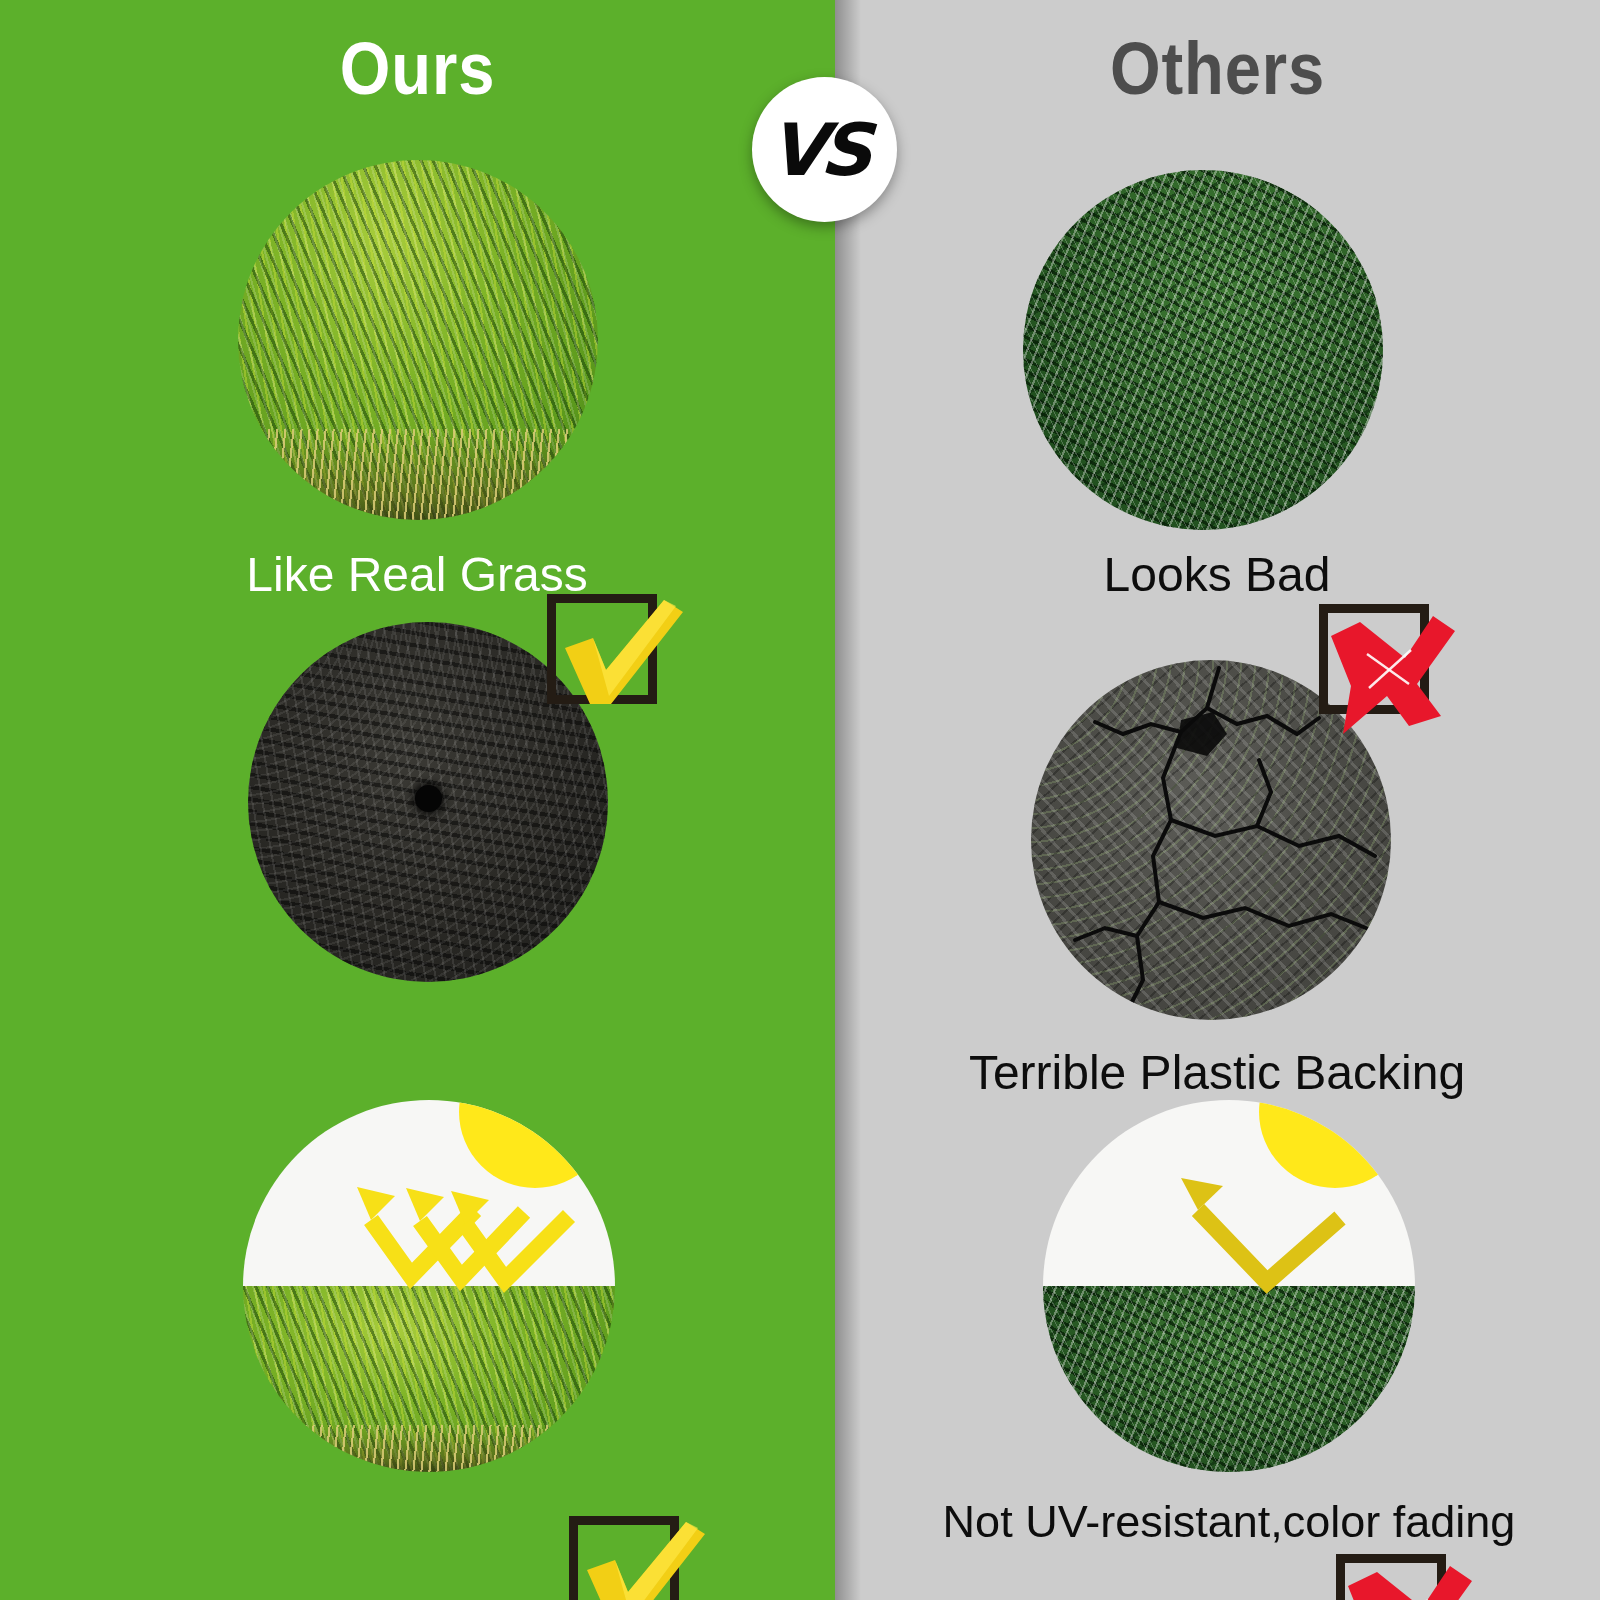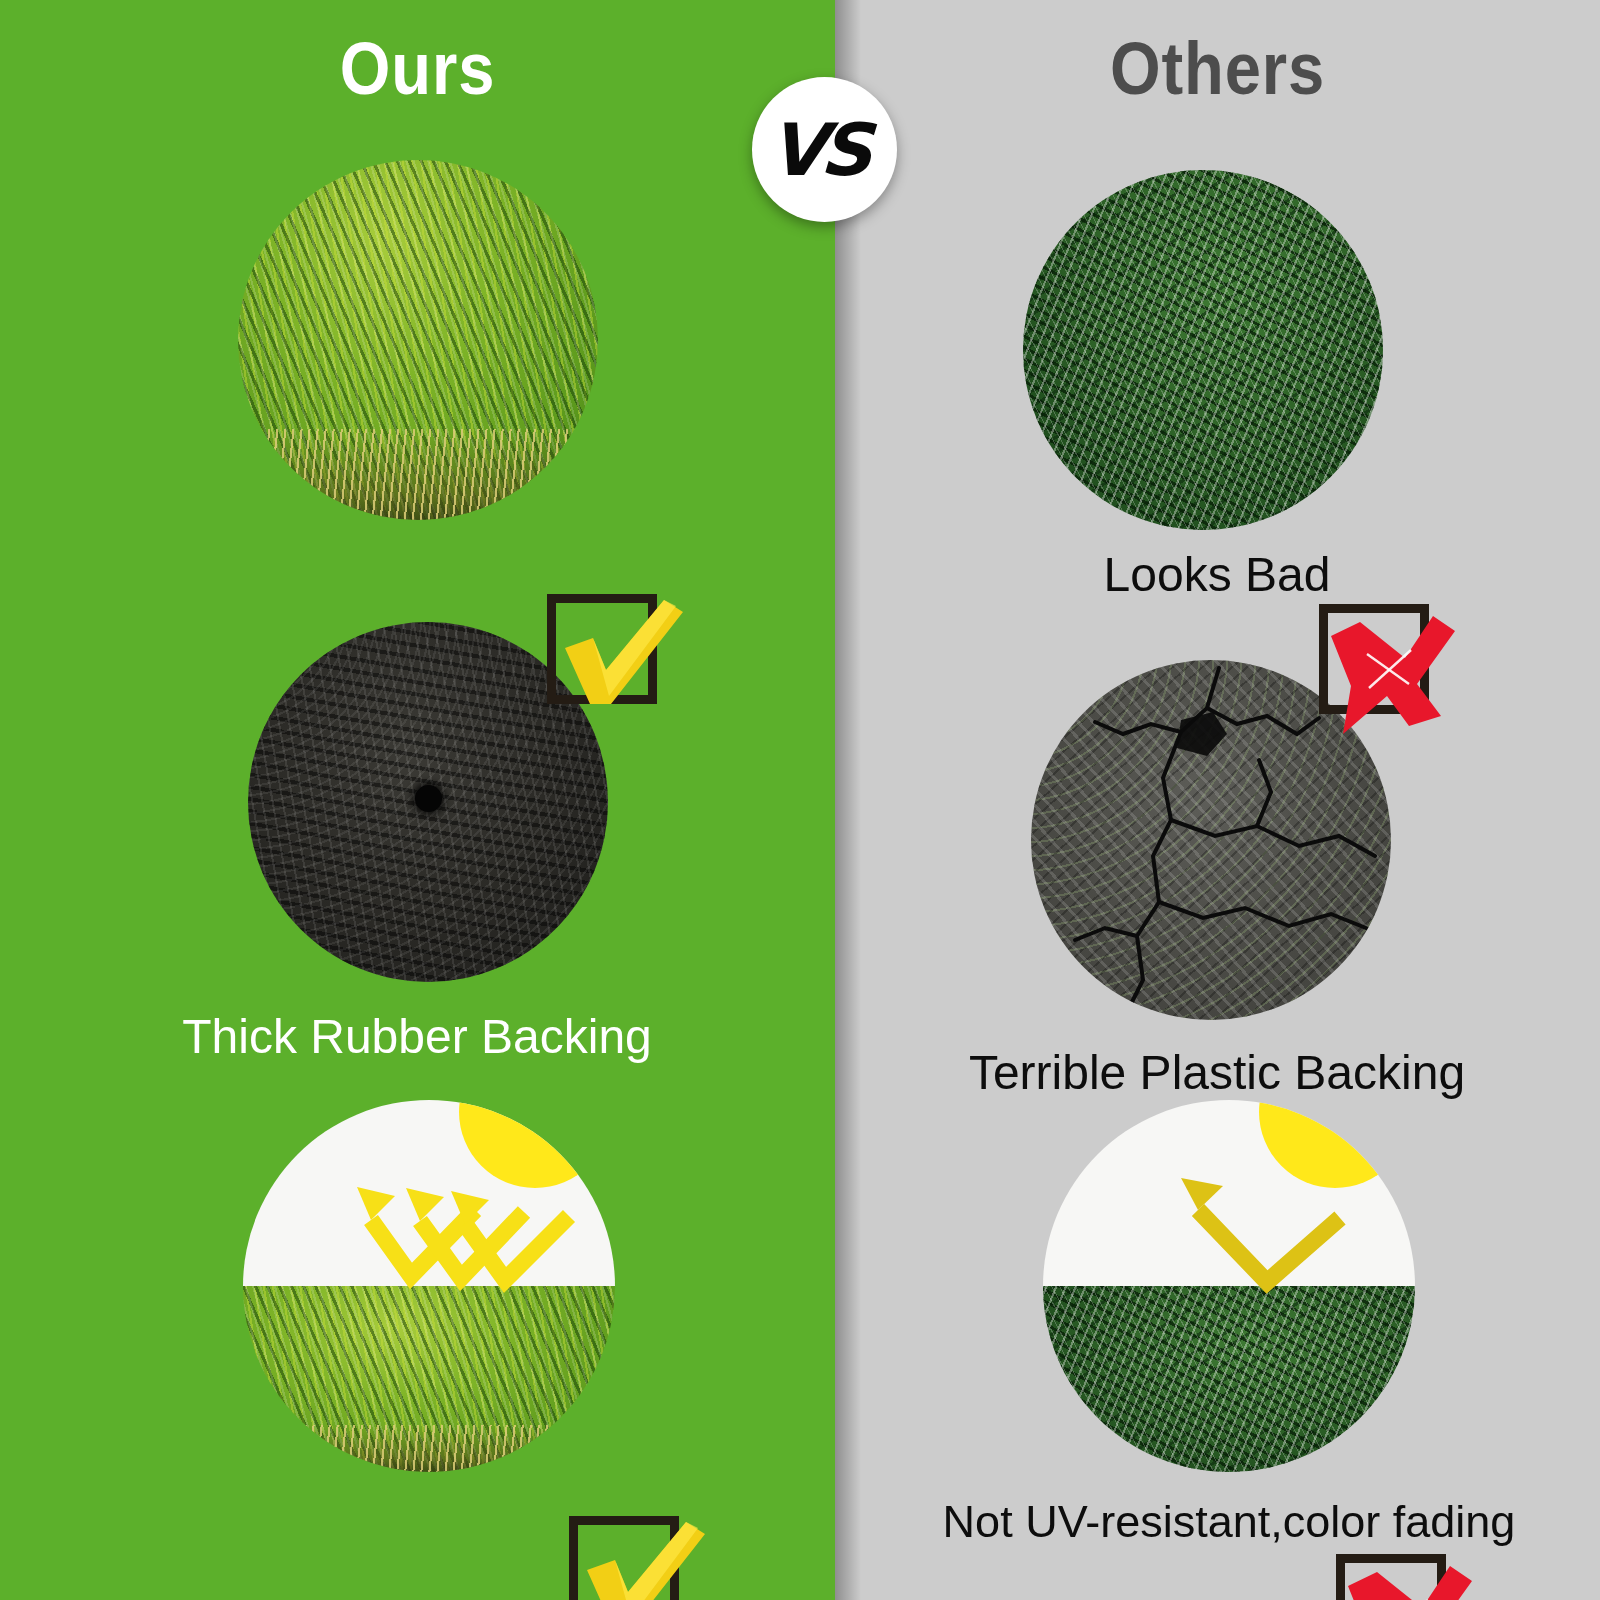--- a/index.html
+++ b/index.html
@@ -140,38 +140,38 @@
           <div class="tex-good-grass"></div>
         </div>
       </div>
       <div class="badge" style="left:533px; top:418px;">
         <div class="box"></div>
         <svg viewBox="0 0 150 150" aria-hidden="true">
           <path d="M32 70 L60 60 L73 92 L131 22 L150 34 L78 126 L57 126 Z" fill="#f2cf15"></path>
           <path d="M60 60 L73 92 L131 22 L143 28 L76 118 Z" fill="#ffe946" opacity=".65"></path>
         </svg>
       </div>
+      <div class="caption cap-ours" style="top:390px; left:417px;">Like Real Grass</div>
     </div>
 
     <div class="cell" style="left:0; top:622px; width:835px; height:460px;">
       <div class="circle-wrap" style="left:248px; top:0;">
         <div class="circle">
           <div class="tex-rubber">
             <div class="drain-hole"></div>
           </div>
         </div>
       </div>
       <div class="badge" style="left:555px; top:878px;">
         <div class="box"></div>
         <svg viewBox="0 0 150 150" aria-hidden="true">
           <path d="M32 70 L60 60 L73 92 L131 22 L150 34 L78 126 L57 126 Z" fill="#f2cf15"></path>
           <path d="M60 60 L73 92 L131 22 L143 28 L76 118 Z" fill="#ffe946" opacity=".65"></path>
         </svg>
       </div>
-      <div class="caption cap-ours" style="top:390px; left:417px;">Thick Rubber Backing</div>
     </div>
 
     <div class="cell" style="left:0; top:1100px; width:835px; height:480px;">
       <div class="circle-wrap" style="left:243px; top:0; width:372px; height:372px;">
         <div class="circle">
           <div class="uv-sky">
             <div class="uv-sun"></div>
           </div>
           <div class="uv-ground">
             <div class="tex-good-grass"></div>

